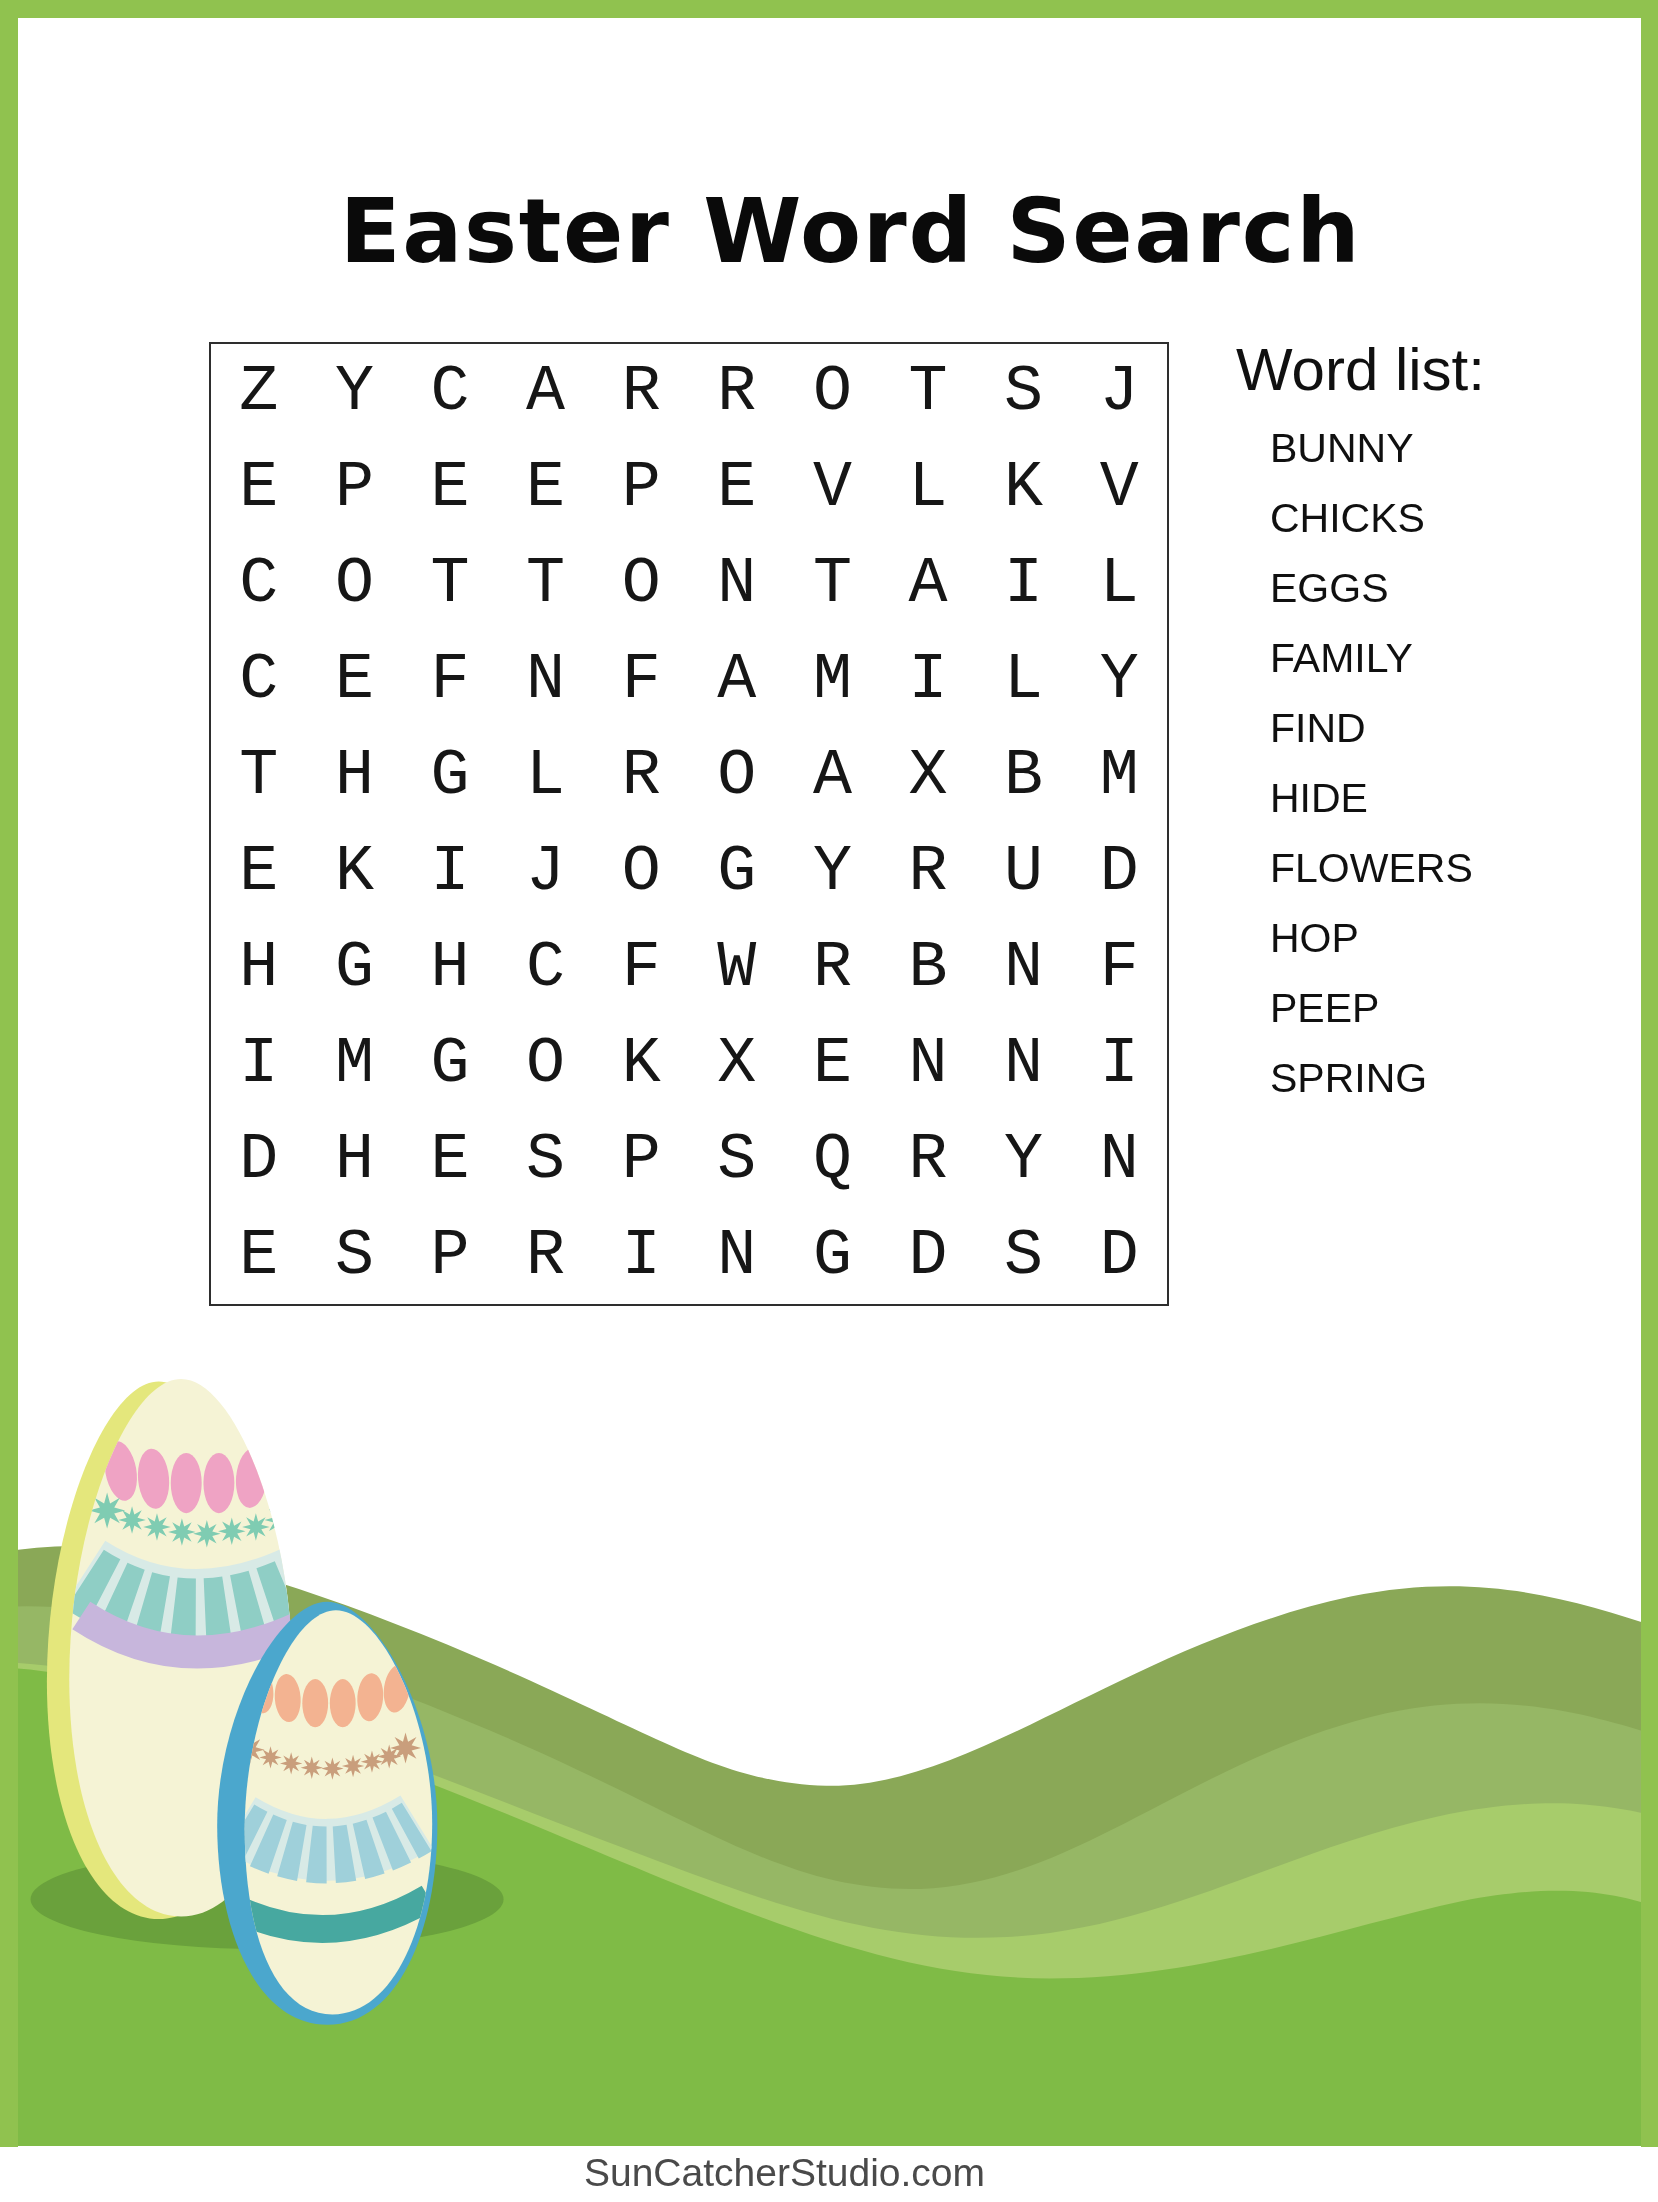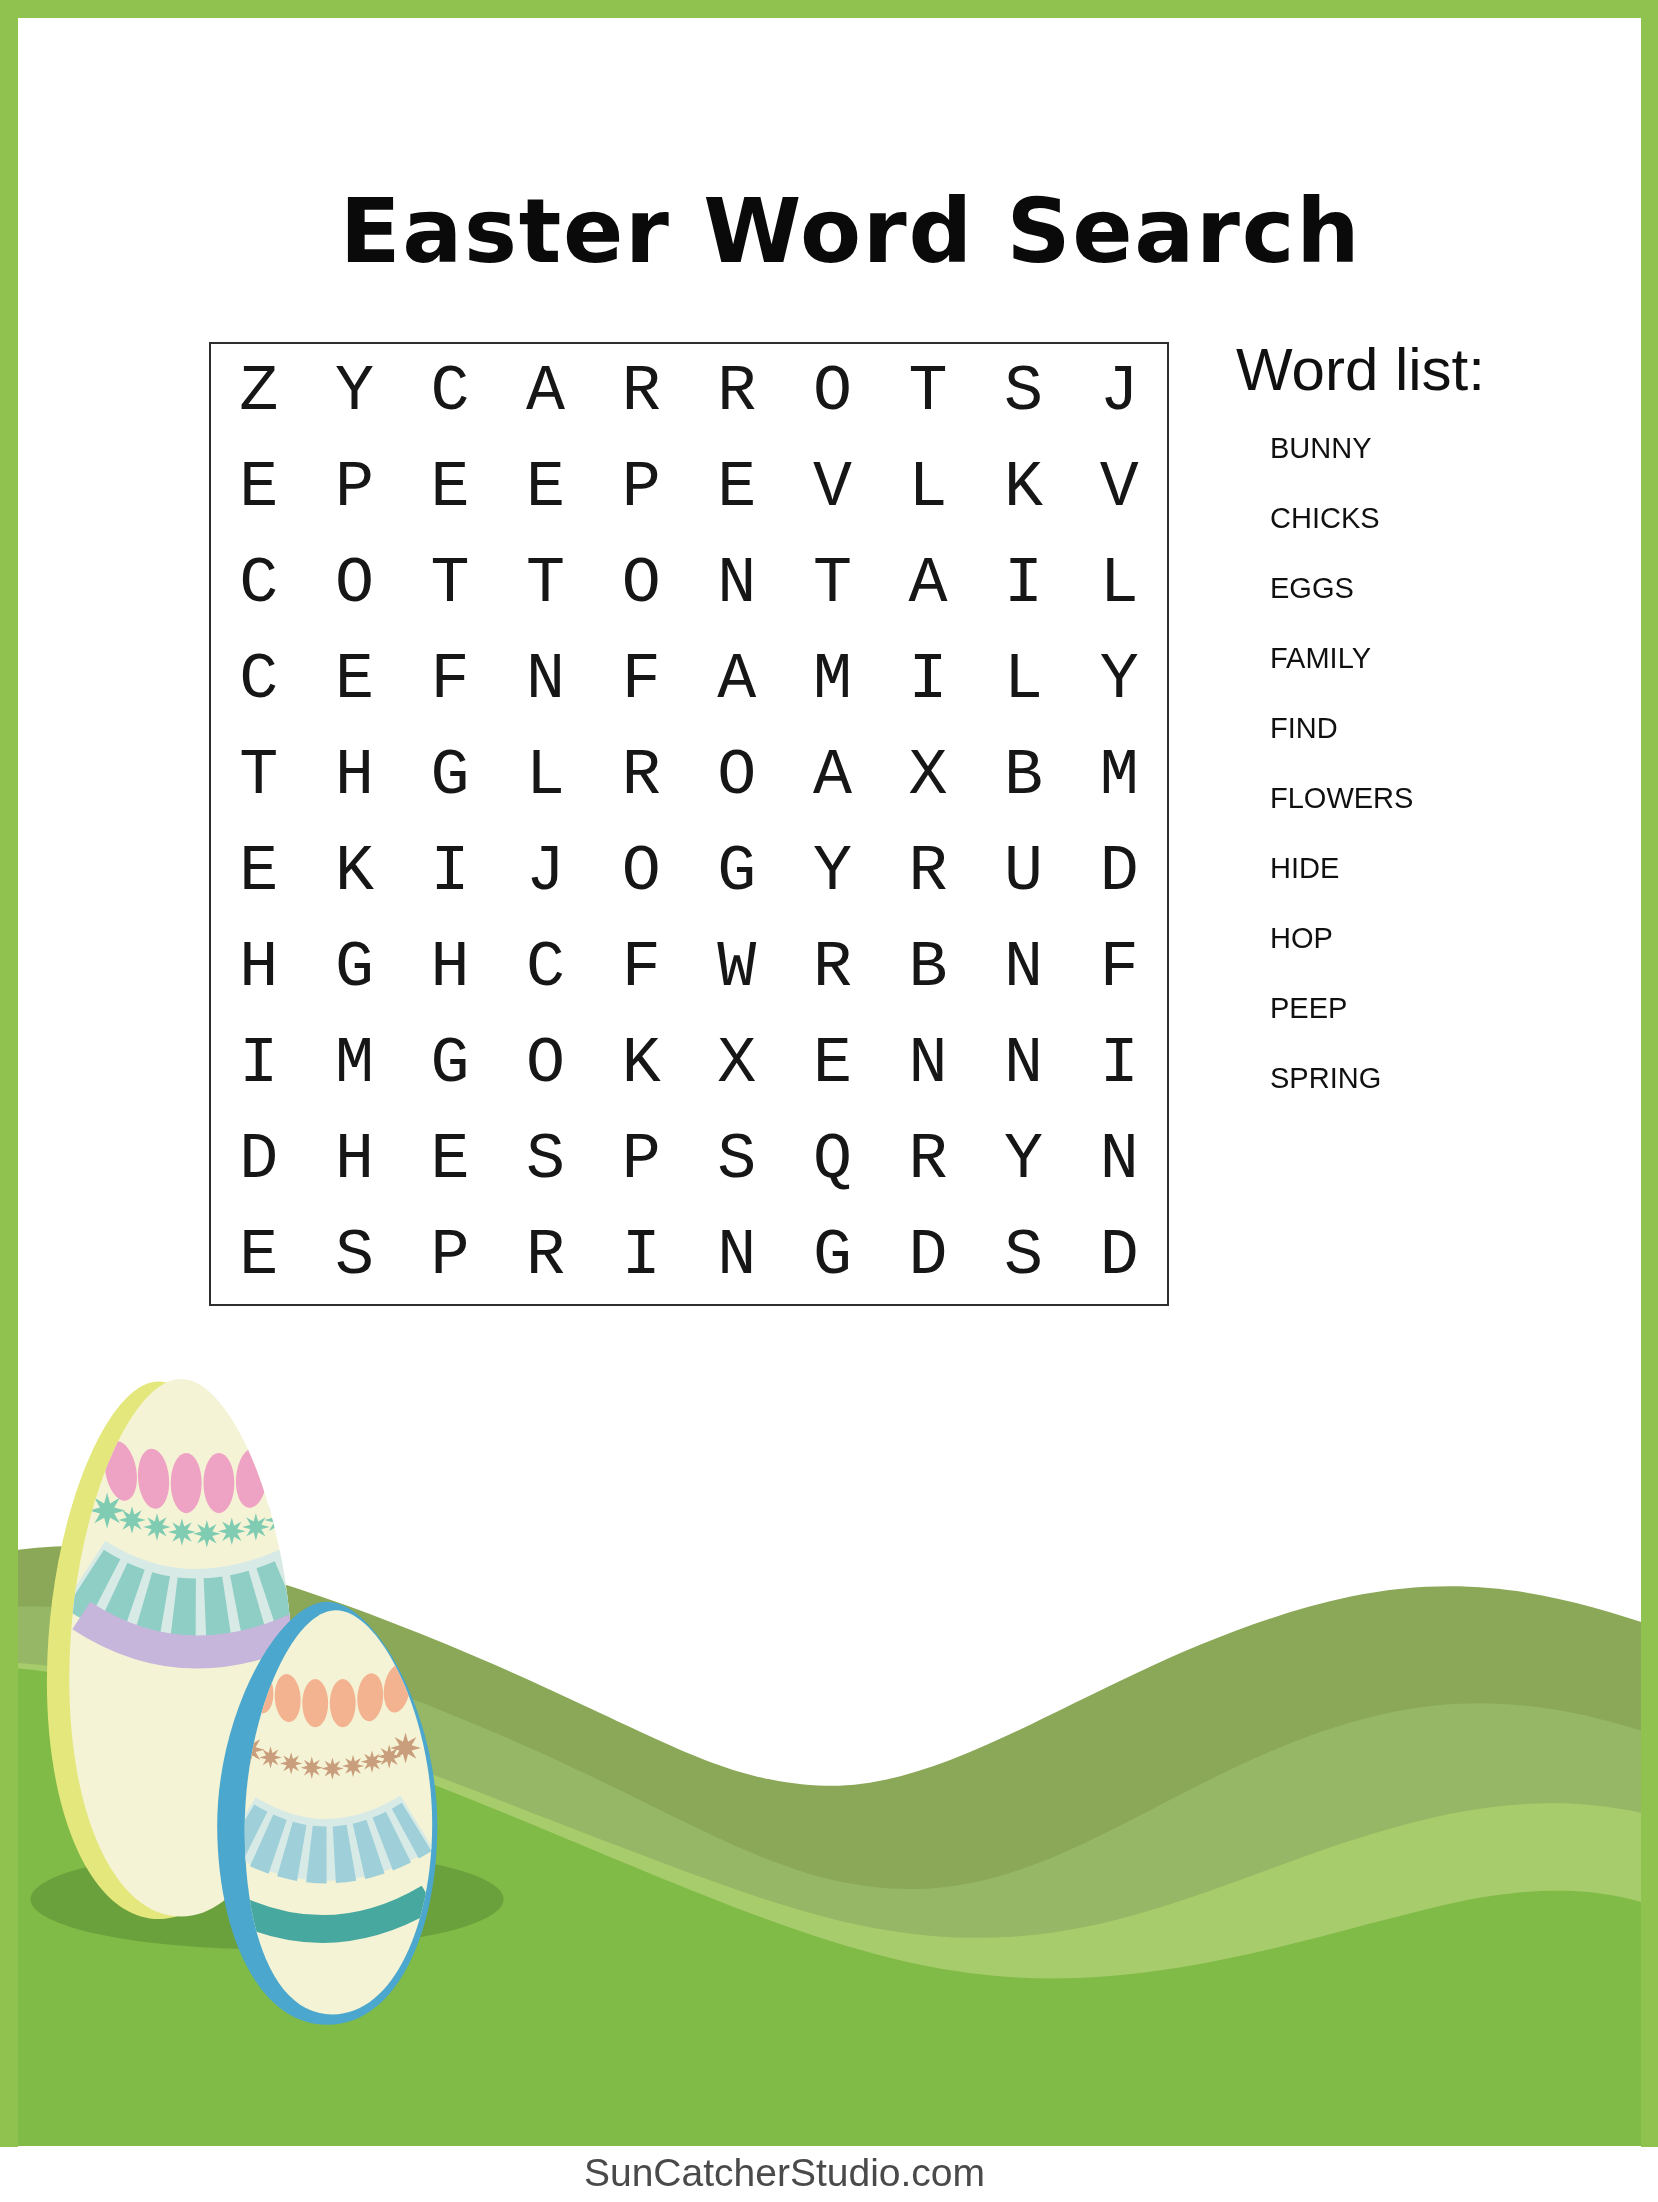--- a/index.html
+++ b/index.html
@@ -29,21 +29,21 @@
   }
   .cell{
     display:flex;align-items:center;justify-content:center;
     font-family:"Liberation Mono",monospace;font-size:65px;color:#161616;
   }
 
   
   .wordlist{position:absolute;left:1236px;top:342px;z-index:3;color:#101010;}
   .wordlist h2{margin:0;font-size:60px;font-weight:normal;line-height:55px;}
   .wordlist ul{list-style:none;margin:15.5px 0 0 0;padding:0 0 0 34px;}
-  .wordlist li{font-size:29px;line-height:70px;white-space:nowrap;}
+  .wordlist li{font-size:41px;line-height:70px;white-space:nowrap;}
 
   
   .scene{position:absolute;left:0;top:1342px;width:1659px;height:860px;z-index:1;}
 
   
   .footer{
     position:absolute;left:0;top:2148px;width:1569px;height:55px;line-height:50px;
     text-align:center;font-size:39px;color:#4a4a4a;z-index:6;
   }
 </style>
@@ -160,22 +160,22 @@
   </div>
 
 <aside class="wordlist">
   <h2>Word list:</h2>
   <ul>
       <li>BUNNY</li>
       <li>CHICKS</li>
       <li>EGGS</li>
       <li>FAMILY</li>
       <li>FIND</li>
+      <li>HIDE</li>
       <li>FLOWERS</li>
-      <li>HIDE</li>
       <li>HOP</li>
       <li>PEEP</li>
       <li>SPRING</li>
     </ul>
 </aside>
 
 <svg class="scene" viewBox="0 0 1928 1000" xmlns="http://www.w3.org/2000/svg">
   <defs>
     <path id="star8" d="M20,0 L7.9,3.3 L14.1,14.1 L3.3,7.9 L0,20 L-3.3,7.9 L-14.1,14.1 L-7.9,3.3 L-20,0 L-7.9,-3.3 L-14.1,-14.1 L-3.3,-7.9 L0,-20 L3.3,-7.9 L14.1,-14.1 L7.9,-3.3 Z"></path>
     <path id="eggBigPath" d="M210,43 C272,43 340,212 340,392 C340,552 286,668 210,668 C134,668 80,552 80,392 C80,212 148,43 210,43 Z"></path>

